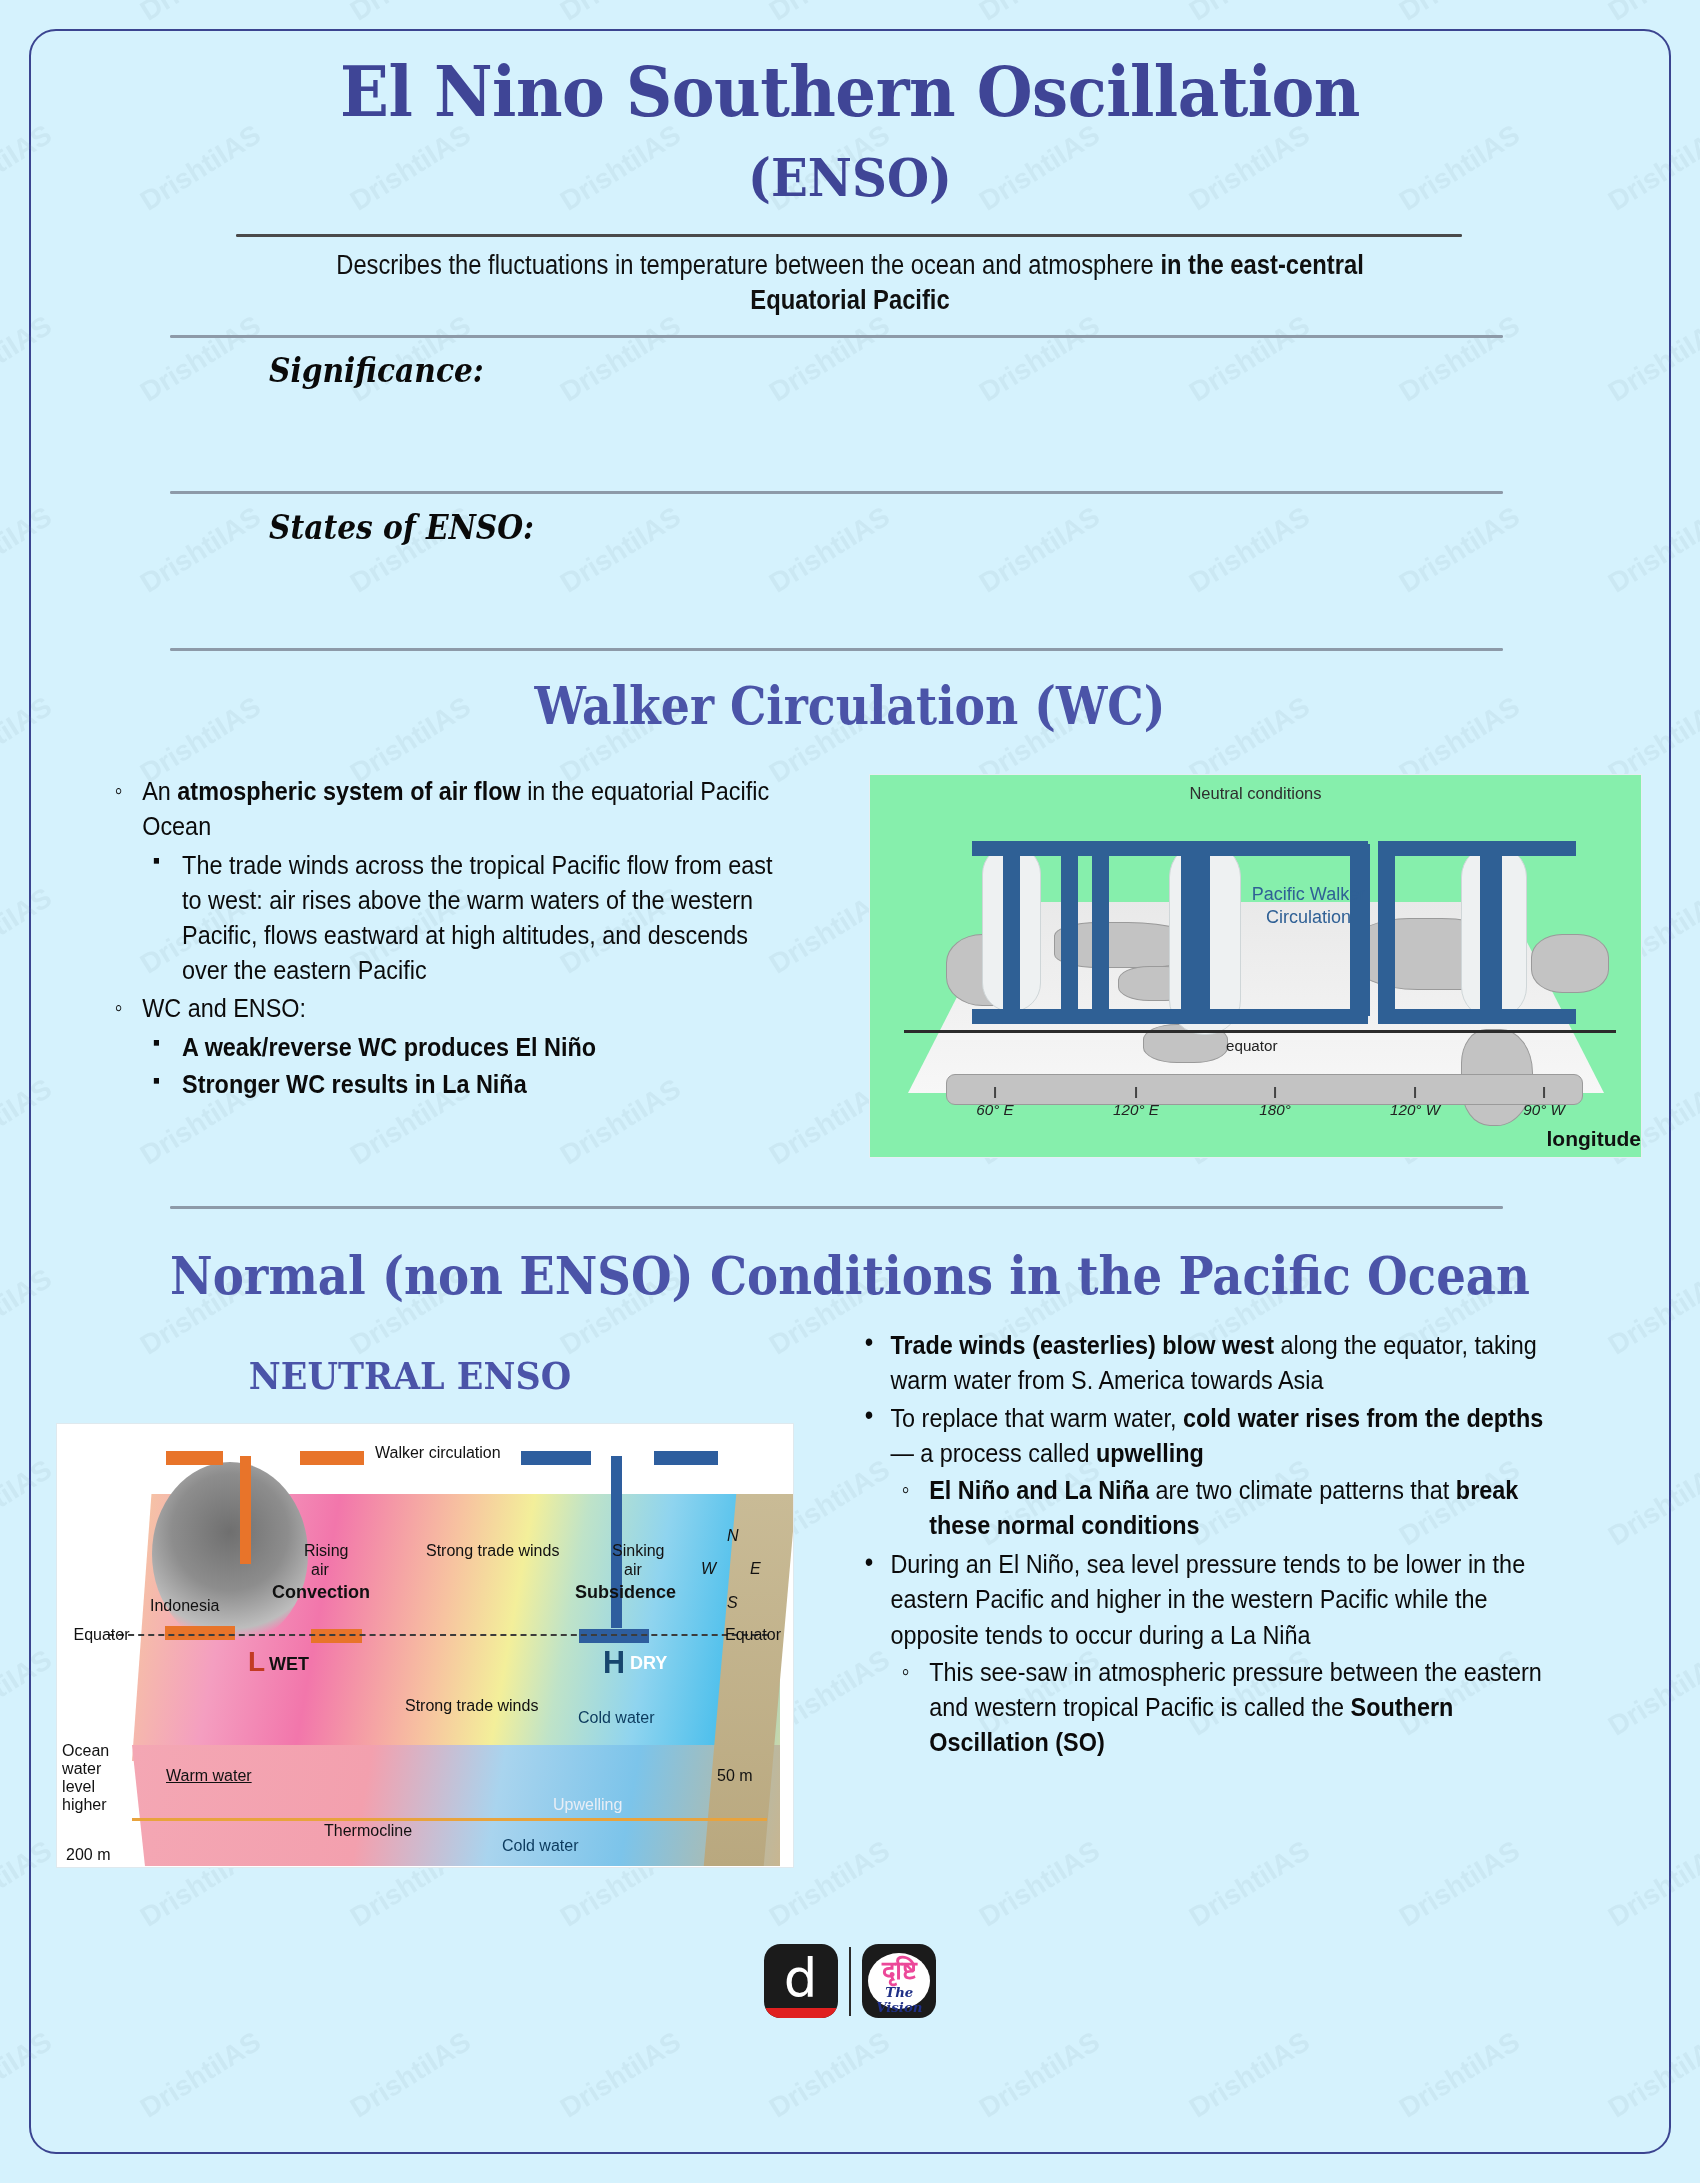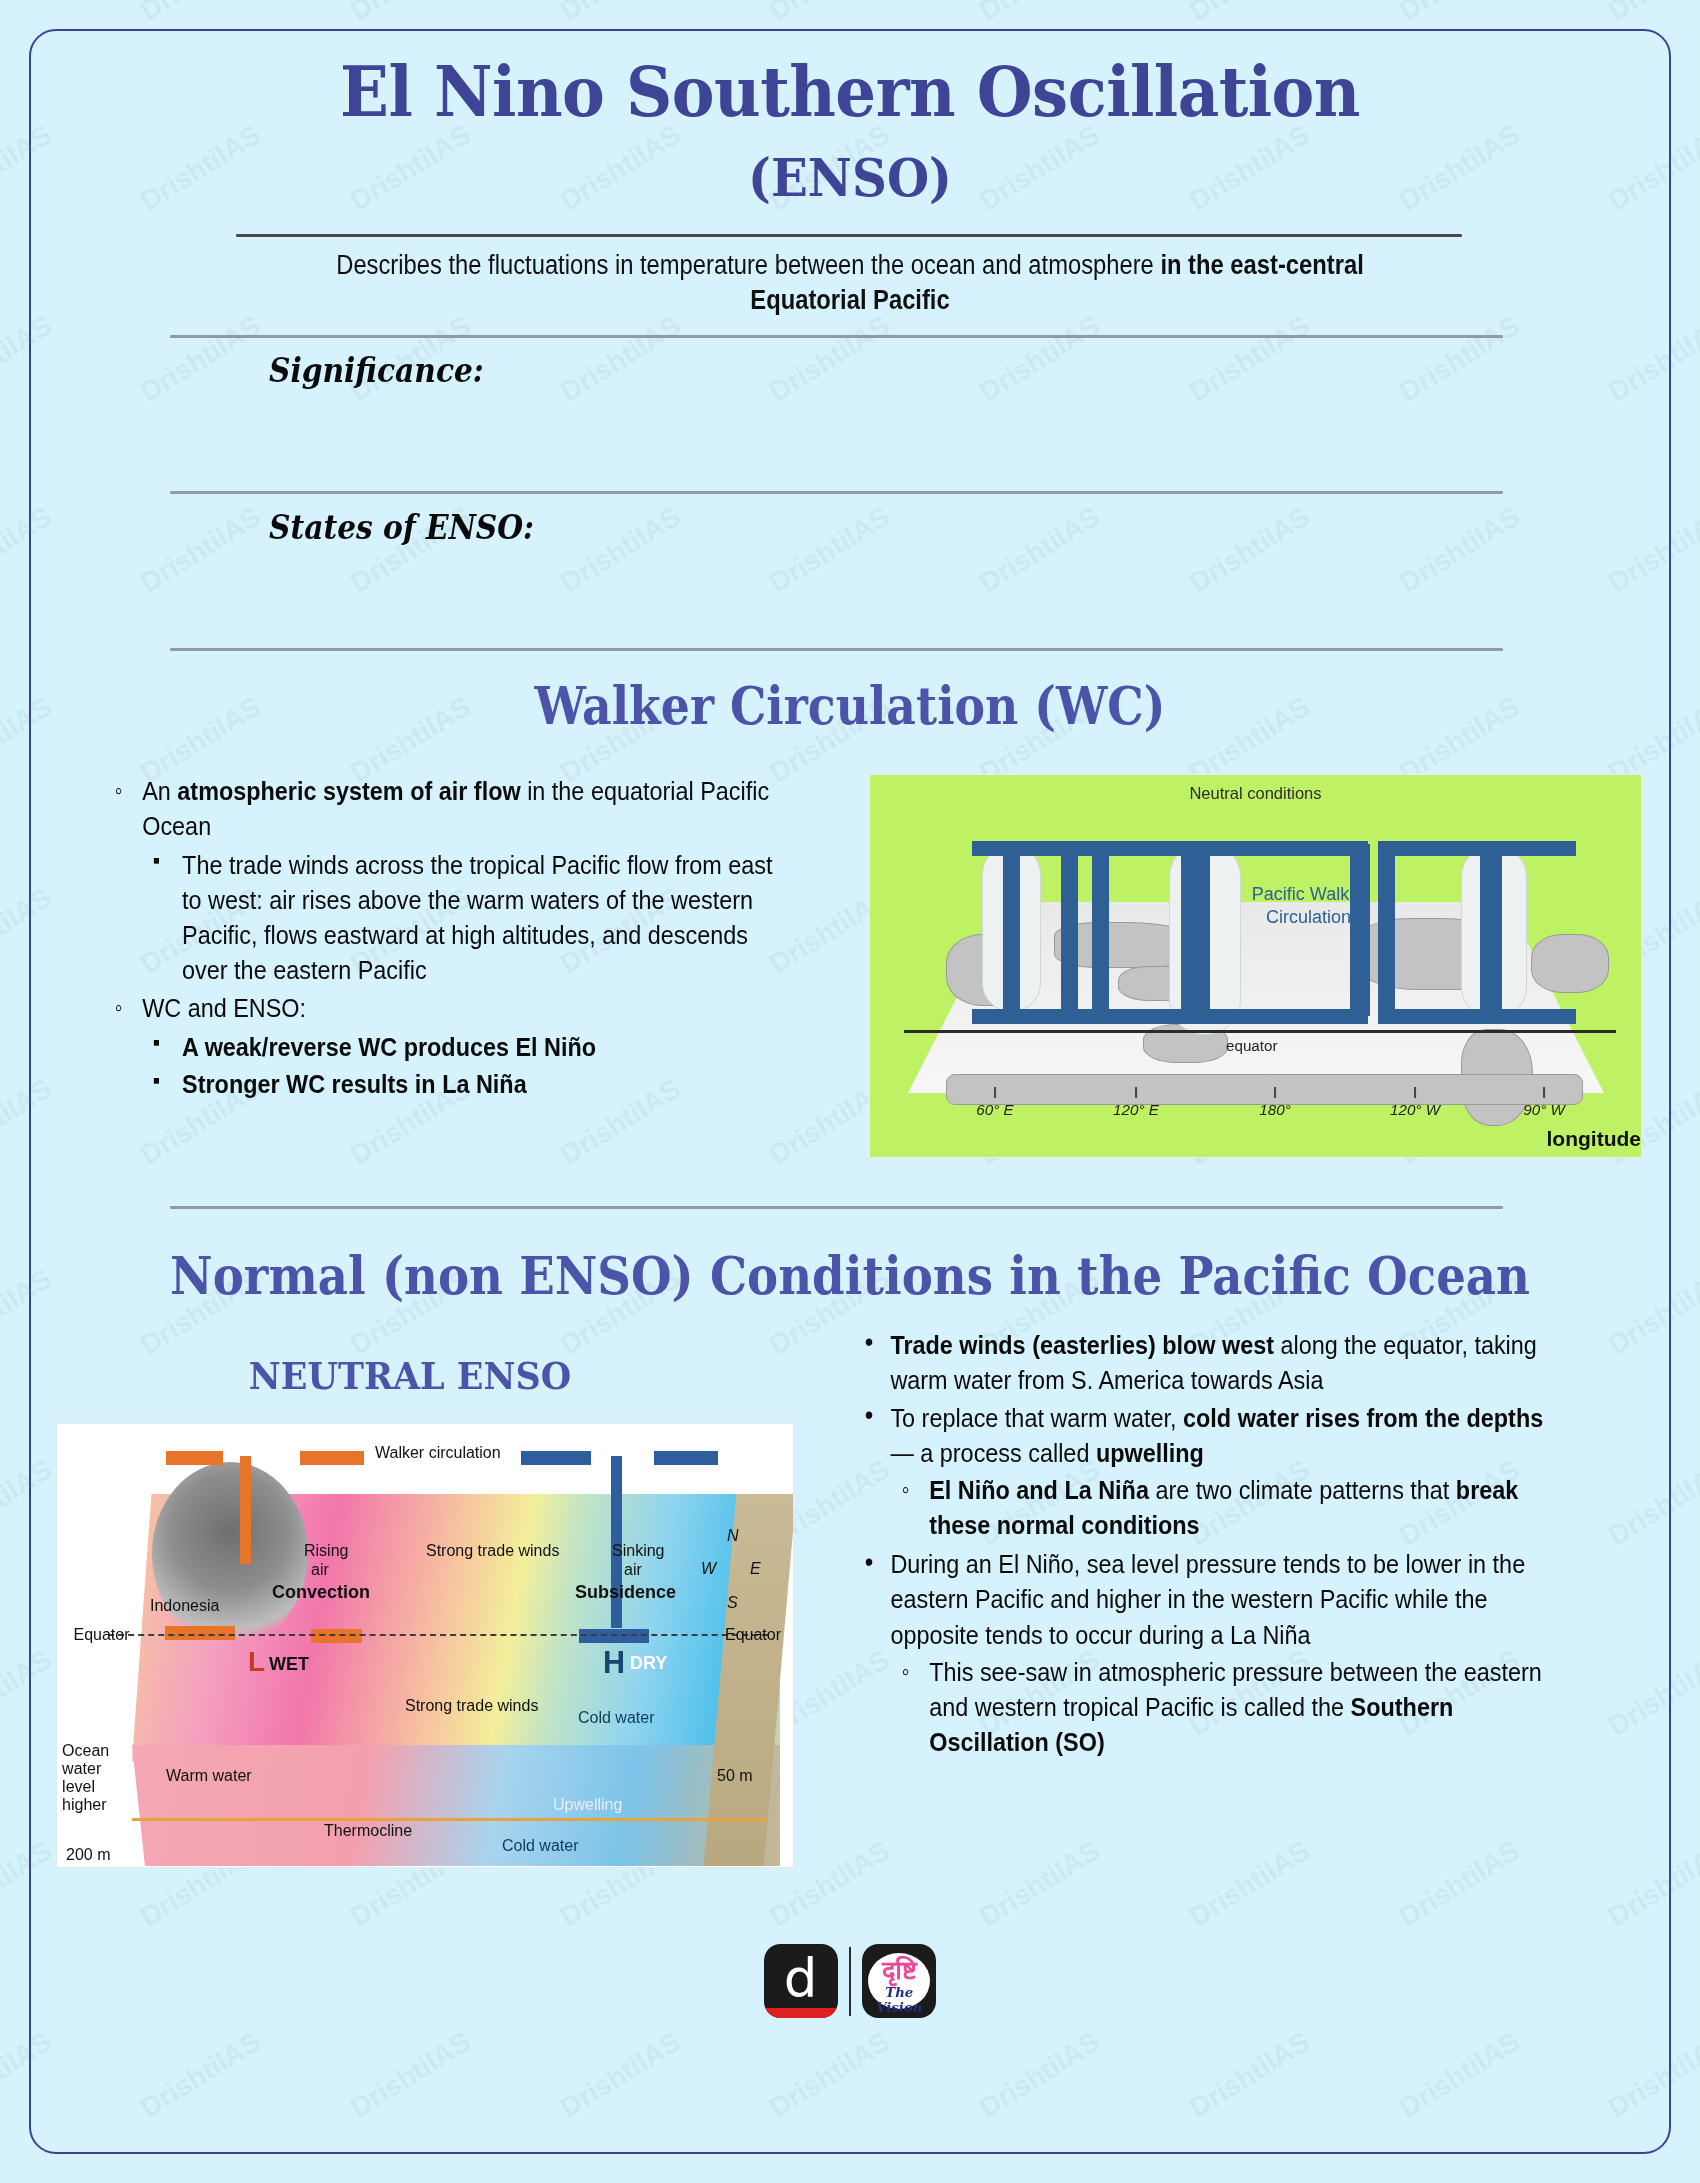--- a/index.html
+++ b/index.html
@@ -93,21 +93,21 @@
   .blue-head{
     position:absolute;left:0;right:0;text-align:center;
     font-family:"DejaVu Serif", serif;font-weight:700;
     color:#4b54a8;
     transform:scaleX(0.88);
   }
 
   
   .fig-wc{
     position:absolute;left:869px;top:774px;width:773px;height:384px;
-    background:#bef264;border:0.6px solid #e6eef2;box-sizing:border-box;overflow:hidden;
+    background:#86efac;border:0.6px solid #e6eef2;box-sizing:border-box;overflow:hidden;
   }
   .fig-wc .cap{
     position:absolute;left:0;right:0;top:9px;text-align:center;
     font-size:16.5px;color:#2e2e2e;font-family:"Liberation Sans",sans-serif;
   }
   .fig-wc .stage{
     position:absolute;left:38px;top:127px;width:696px;height:191px;
     background:linear-gradient(#e9e9e9,#f7f7f7);
     clip-path:polygon(14% 0,86% 0,100% 100%,0 100%);
   }
@@ -431,21 +431,21 @@
     <div class="ne-lbl bold" style="left:212px;top:230px;">WET</div>
     <div class="ne-lbl bold" style="left:546px;top:221px;font-size:30.5px;color:#17466e;">H</div>
     <div class="ne-lbl bold" style="left:573px;top:229px;color:#fff;">DRY</div>
     <div class="ne-lbl" style="left:369px;top:118px;">Strong trade winds</div>
     <div class="ne-lbl" style="left:348px;top:273px;">Strong trade winds</div>
     <div class="ne-lbl" style="left:555px;top:118px;">Sinking</div>
     <div class="ne-lbl" style="left:567px;top:137px;">air</div>
     <div class="ne-lbl bold" style="left:518px;top:158px;">Subsidence</div>
     <div class="ne-lbl blue" style="left:521px;top:285px;">Cold water</div>
     <div class="ne-lbl blue" style="left:445px;top:413px;">Cold water</div>
-    <div class="ne-lbl" style="left:109px;top:343px;">Warm water</div>
+    <div class="ne-lbl" style="left:109px;top:343px;text-decoration:underline;">Warm water</div>
     <div class="ne-lbl" style="left:267px;top:398px;">Thermocline</div>
     <div class="ne-lbl" style="left:496px;top:372px;color:#e8eef6;">Upwelling</div>
     <div class="ne-lbl" style="left:5.1px;top:318px;line-height:1.12;">
       <div>Ocean</div>
       <div>water</div>
       <div>level</div>
       <div>higher</div>
     </div>
     <div class="ne-lbl" style="left:660px;top:343px;">50 m</div>
     <div class="ne-lbl" style="left:9px;top:422px;">200 m</div>

